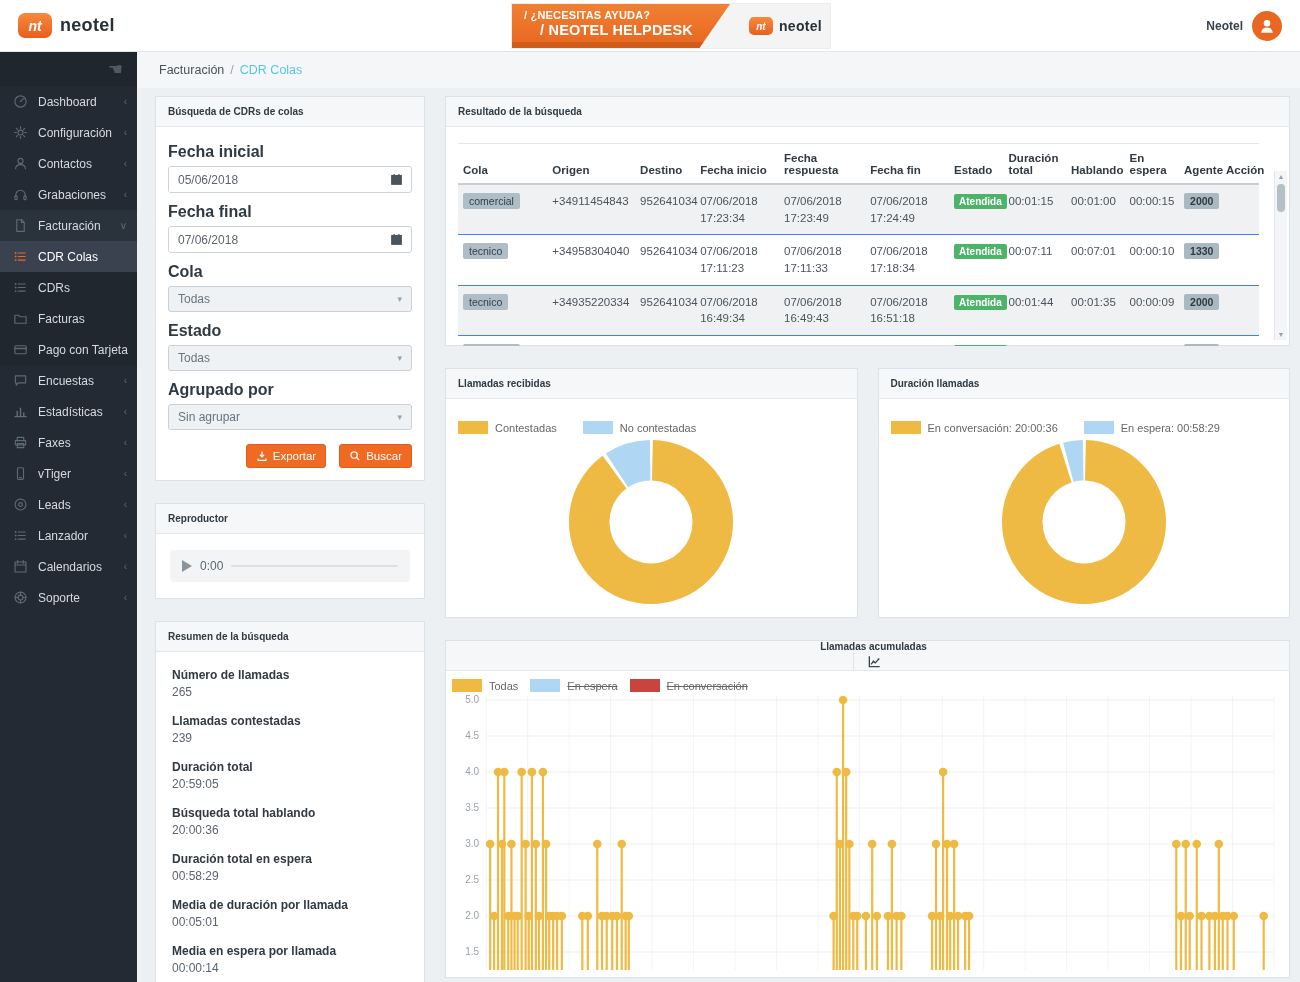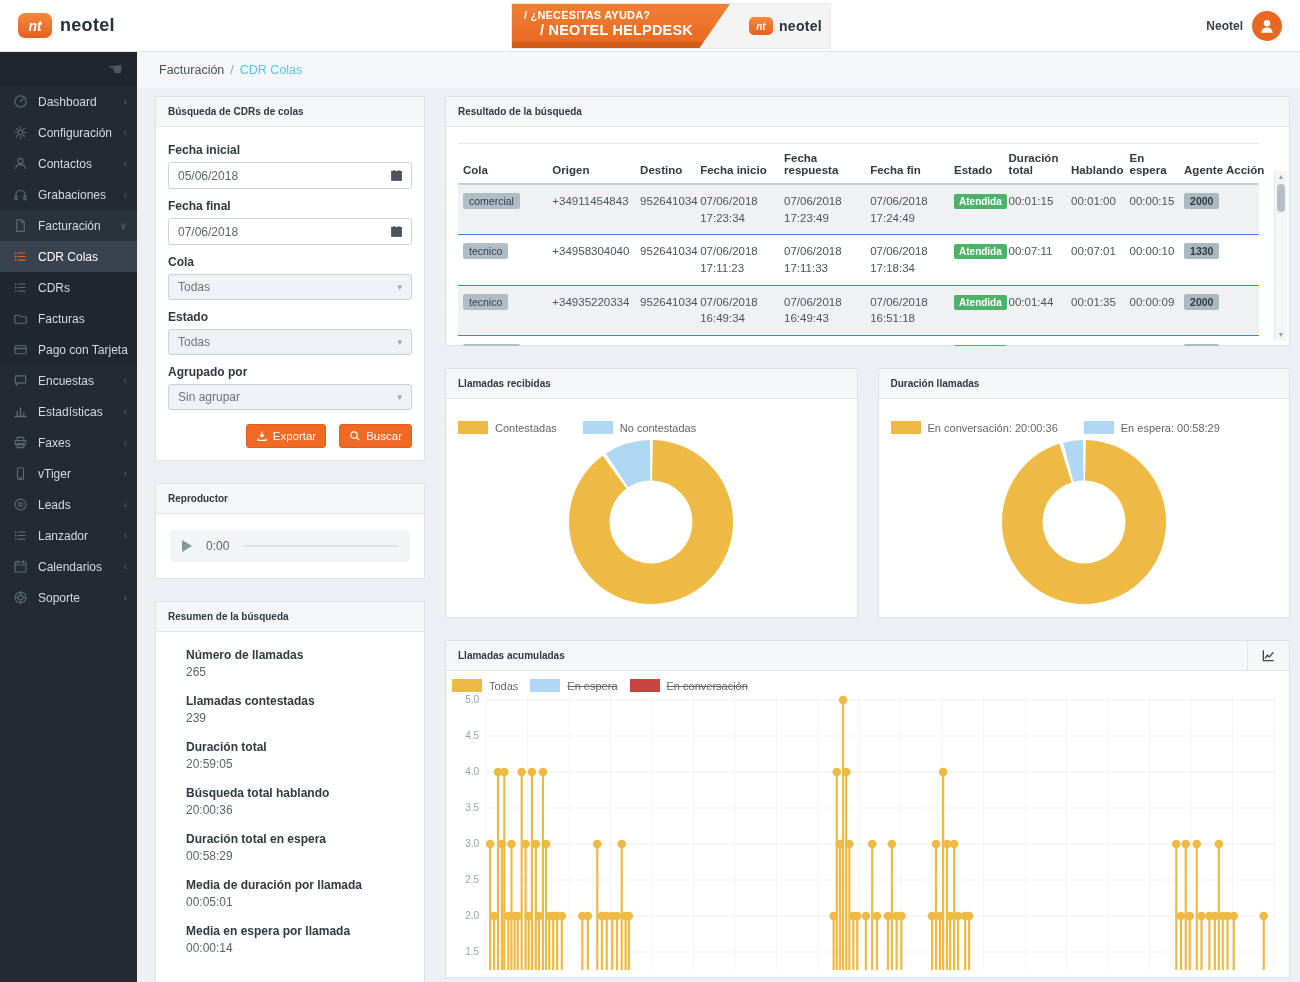--- a/index.html
+++ b/index.html
@@ -48,38 +48,38 @@
   .content { display:flex; gap:20px; padding:8px 10px 0 18px; }
   .col-left { width:270px; flex:none; }
   .col-right { flex:1; min-width:0; }
 
   
   .panel { background:#fff; border:1px solid #DDE2E6; margin-bottom:22px; }
   .panel-h { background:#F5F7F8; border-bottom:1px solid #E3E7EA; padding:0 12px; height:30px; display:flex; align-items:center; font-weight:bold; font-size:10px; color:#2F3A42; }
   .panel-b { padding:12px; }
 
   
-  .f-label { font-weight:bold; font-size:12px; margin:10px 0 5px; }
+  .f-label { font-weight:bold; font-size:16px; margin:10px 0 5px; }
   .f-label:first-child { margin-top:4px; }
   .inp-group { display:flex; border:1px solid #CCD3D8; border-radius:3px; overflow:hidden; height:27px; }
   .inp-group input { flex:1; border:0; outline:none; padding:0 9px; font-size:12px; color:#5A6570; font-family:inherit; min-width:0; }
   .addon { width:30px; display:flex; align-items:center; justify-content:center; color:#4A545C; cursor:pointer; }
   .select { display:flex; align-items:center; height:26px; background:#EFF2F4; border:1px solid #C9D1D6; border-radius:3px; padding:0 9px; color:#6A747C; cursor:pointer; }
   .select .caret { margin-left:auto; font-size:9px; color:#98A1A8; }
   .btn-row { display:flex; justify-content:flex-end; gap:13px; margin-top:14px; }
   .btn { display:inline-flex; align-items:center; gap:5px; background:#F06A24; color:#fff; border:1px solid #E05E1C; border-radius:3px; font-size:11.5px; padding:5px 9px; cursor:pointer; font-family:inherit; }
 
   
-  .player { display:flex; align-items:center; gap:14px; background:#F2F4F5; border-radius:4px; padding:9px 12px; margin:4px 2px; }
+  .player { display:flex; align-items:center; gap:8px; background:#F2F4F5; border-radius:4px; padding:9px 12px; margin:4px 2px; }
   .play { width:0; height:0; border-left:10px solid #8A949B; border-top:6px solid transparent; border-bottom:6px solid transparent; cursor:pointer; }
   .ptime { color:#5A6570; font-size:12px; }
   .pline { flex:1; height:2px; background:#DCE1E4; border-radius:1px; cursor:pointer; }
 
   
-  .sum-item { margin:4px 18px 15px; }
+  .sum-item { margin:4px 4px 15px; }
   .sum-item b { display:block; font-size:12px; color:#2F3A42; margin-bottom:3px; }
   .sum-item span { color:#5A6570; }
 
   
   .results { height:250px; }
   .results .panel-b { position:relative; height:219px; overflow:hidden; padding:10px 14px 0 12px; }
   .tbl { width:calc(100% - 16px); border-collapse:collapse; table-layout:fixed; font-size:11.5px; border-top:1px solid #E4E7E9; margin-top:6px; }
   .tbl th { font-weight:bold; color:#2F3A42; text-align:left; vertical-align:bottom; padding:8px 5px 7px; border-bottom:2px solid #C9CED2; }
   .tbl td { padding:8px 5px; color:#4A545C; border-bottom:1px solid #3b82f6; vertical-align:top; line-height:1.45; }
   tr.odd td { background:#F0F1F2; }
@@ -95,21 +95,21 @@
   .chart-row { display:flex; gap:20px; }
   .chart-row .panel { flex:1; height:250px; margin-bottom:22px; }
   .legend { display:flex; justify-content:flex-start; align-items:center; gap:26px; margin:10px 0 4px; flex-wrap:nowrap; }
   .legend.tight { gap:12px; margin:4px 0 0; }
   .lg-item { display:inline-flex; align-items:center; cursor:pointer; }
   .sw { width:30px; height:13px; display:inline-block; margin-right:7px; }
   .lg-lb { color:#666; font-size:11px; white-space:nowrap; }
   .lg-item.off .lg-lb { text-decoration:line-through; }
   .donut-wrap { text-align:center; }
   .acum { height:338px; margin-bottom:0; }
-  .acum .panel-h { justify-content:space-between; padding-right:0; }
+  .acum .panel-h { justify-content:space-between; padding-right:0;flex-direction:column; }
   .chart-btn { width:42px; height:30px; border-left:1px solid #E3E7EA; display:flex; align-items:center; justify-content:center; color:#3A444D; cursor:pointer; }
   .acum .panel-b { padding:4px 8px 0 6px; }
   #stem-chart svg { display:block; }
 </style>
 </head>
 <body>
 
 <header class="topbar">
   <div class="brand">
     <span class="nt">nt</span>

